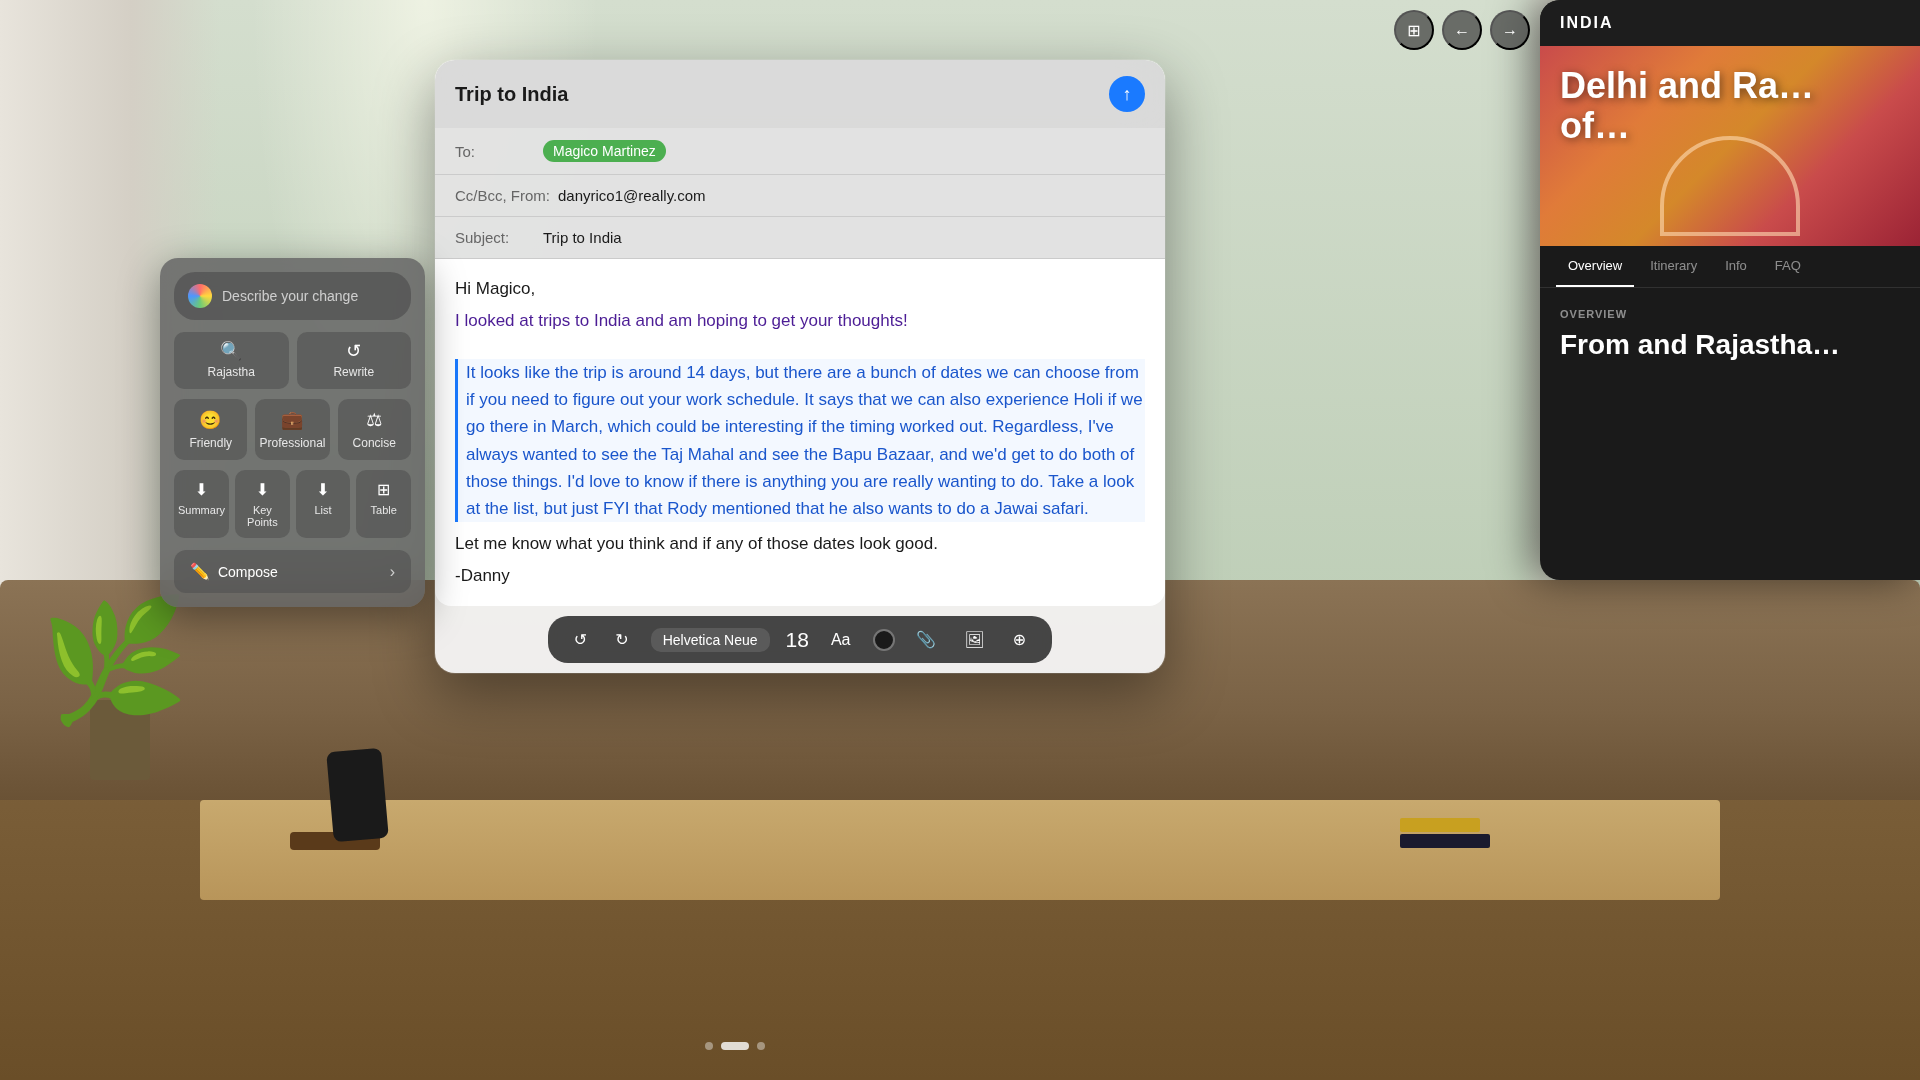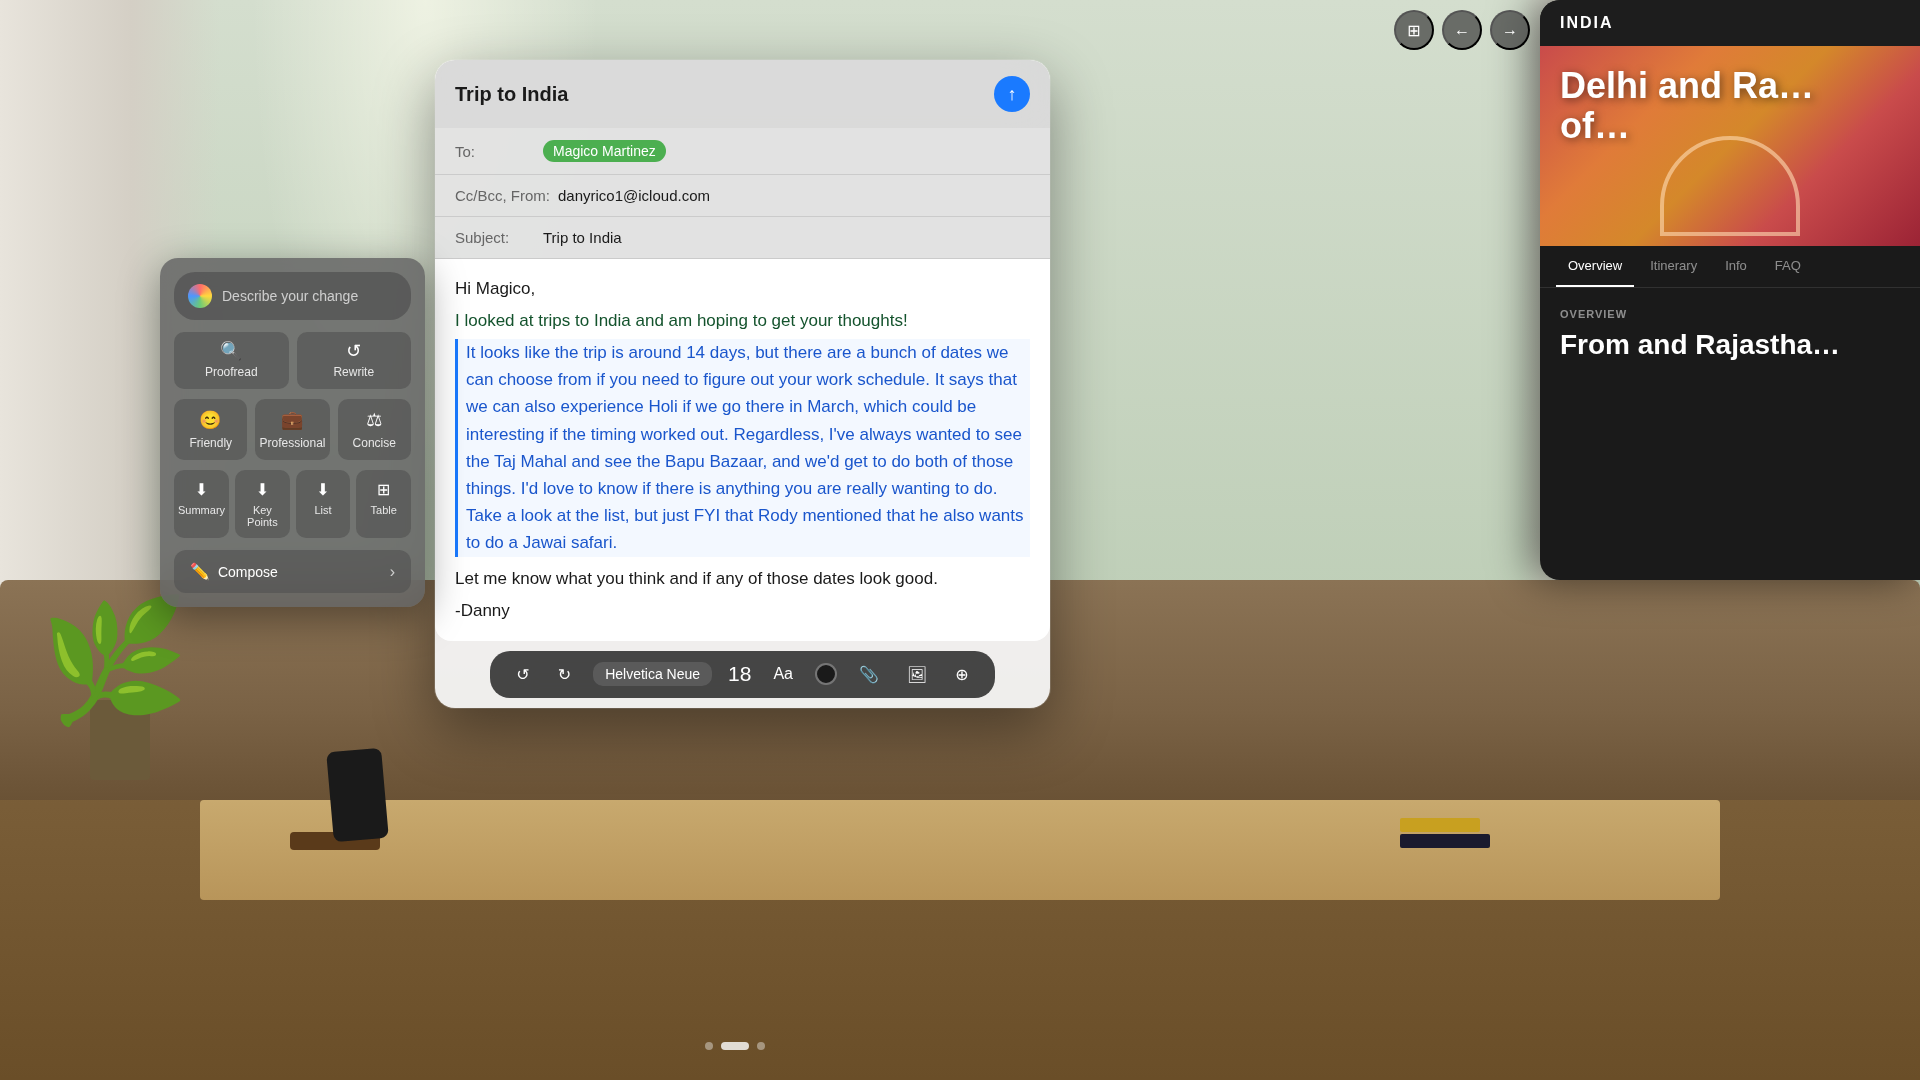--- a/index.html
+++ b/index.html
@@ -100,21 +100,21 @@
       height: 500px;
       background: radial-gradient(ellipse at top, rgba(255,255,240,0.6) 0%, transparent 70%);
       z-index: 1;
     }
 
     
     .email-window {
       position: absolute;
       top: 60px;
       left: 435px;
-      width: 615px;
+      width: 730px;
       background: rgba(245, 245, 245, 0.95);
       border-radius: 20px;
       box-shadow: 0 20px 60px rgba(0,0,0,0.4), 0 0 0 1px rgba(255,255,255,0.2);
       z-index: 10;
       overflow: hidden;
     }
 
     .email-header {
       background: rgba(200, 200, 200, 0.6);
       backdrop-filter: blur(20px);
@@ -189,22 +189,22 @@
     }
 
     .email-greeting {
       font-size: 17px;
       color: #1a1a1a;
       margin-bottom: 12px;
     }
 
     .email-first-line {
       font-size: 17px;
-      color: #14532d;
-      margin-bottom: 8px;
+      color: #4c1d95;
+      margin-bottom: 28px;
     }
 
     .email-selected-text {
       font-size: 17px;
       color: #1a56cc;
       line-height: 1.6;
       margin-bottom: 12px;
       border-left: 3px solid #1a7aff;
       padding-left: 8px;
       background: rgba(26, 122, 255, 0.05);
@@ -657,21 +657,21 @@
 
 <div class="ai-panel">
   <div class="ai-panel-describe">
     <div class="ai-describe-icon"></div>
     <span class="ai-describe-text">Describe your change</span>
   </div>
 
   <div class="ai-tools-grid">
     <button class="ai-tool-btn">
       <span class="ai-tool-icon">🔍</span>
-      <span class="ai-tool-label">Proofread</span>
+      <span class="ai-tool-label">Rajastha</span>
     </button>
     <button class="ai-tool-btn">
       <span class="ai-tool-icon">↺</span>
       <span class="ai-tool-label">Rewrite</span>
     </button>
   </div>
 
   <div class="ai-tone-row">
     <button class="ai-tone-btn">
       <span class="ai-tone-icon">😊</span>
@@ -721,21 +721,21 @@
     <button class="send-btn" title="Send"></button>
   </div>
 
   <div class="email-fields">
     <div class="email-field-row">
       <span class="email-field-label">To:</span>
       <span class="recipient-chip">Magico Martinez</span>
     </div>
     <div class="email-field-row">
       <span class="email-field-label">Cc/Bcc, From:</span>
-      <span class="email-field-value">danyrico1@icloud.com</span>
+      <span class="email-field-value">danyrico1@really.com</span>
     </div>
     <div class="email-field-row">
       <span class="email-field-label">Subject:</span>
       <span class="email-field-value">Trip to India</span>
     </div>
   </div>
 
   <div class="email-body-container">
     <p class="email-greeting">Hi Magico,</p>
     <p class="email-first-line">I looked at trips to India and am hoping to get your thoughts!</p>

